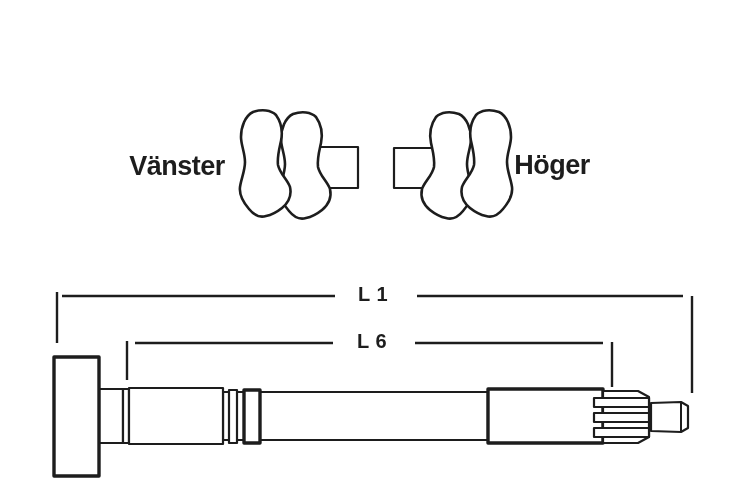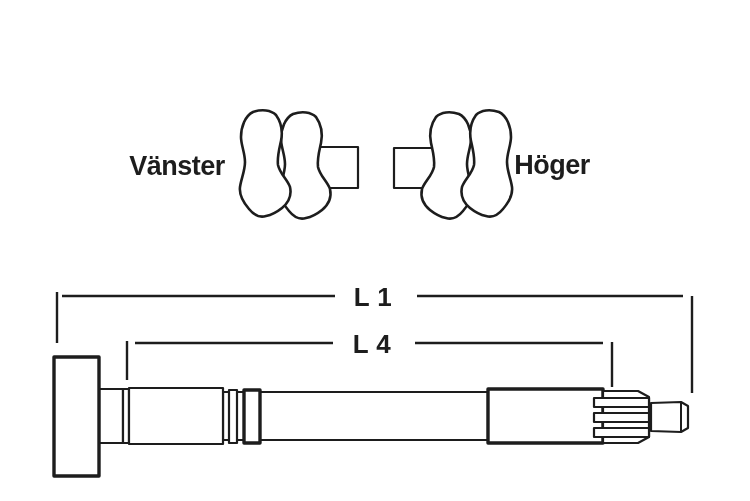--- a/index.html
+++ b/index.html
@@ -22,21 +22,21 @@
   .cam-outline{fill:var(--bg);stroke:var(--ink);stroke-width:2.6;stroke-linejoin:round;}
   .label{
     position:absolute;
     transform:translateX(-50%);
     color:var(--ink);
     font-weight:700;
     white-space:nowrap;
     line-height:1;
   }
   .cam-label{font-size:27px;letter-spacing:-0.5px;}
-  .dim-label{font-size:26px;letter-spacing:0.5px;}
+  .dim-label{font-size:20px;letter-spacing:0.5px;}
 </style>
 </head>
 <body>
 
 <div id="stage">
 
   <svg id="drawing" width="750" height="501" viewBox="0 0 750 501">
 
     <g>
 
@@ -136,15 +136,15 @@
       <rect class="part-bold" x="54" y="357" width="45" height="119"></rect>
     </g>
   </svg>
 
   <div class="label cam-label" style="left:177px;top:153px;">Vänster</div>
 
   <div class="label cam-label" style="left:552px;top:152px;">Höger</div>
 
   <div class="label dim-label" style="left:373px;top:284px;">L 1</div>
 
-  <div class="label dim-label" style="left:372px;top:331px;">L 4</div>
+  <div class="label dim-label" style="left:372px;top:331px;">L 6</div>
 
 </div>
 
 </body></html>

